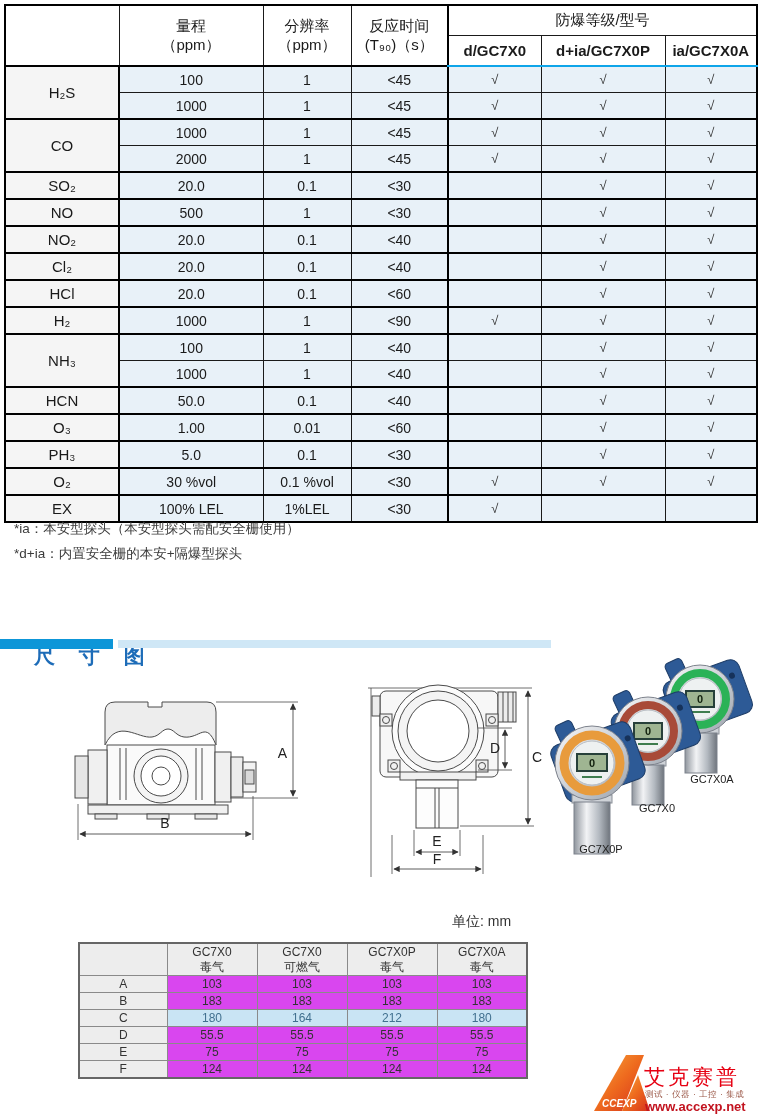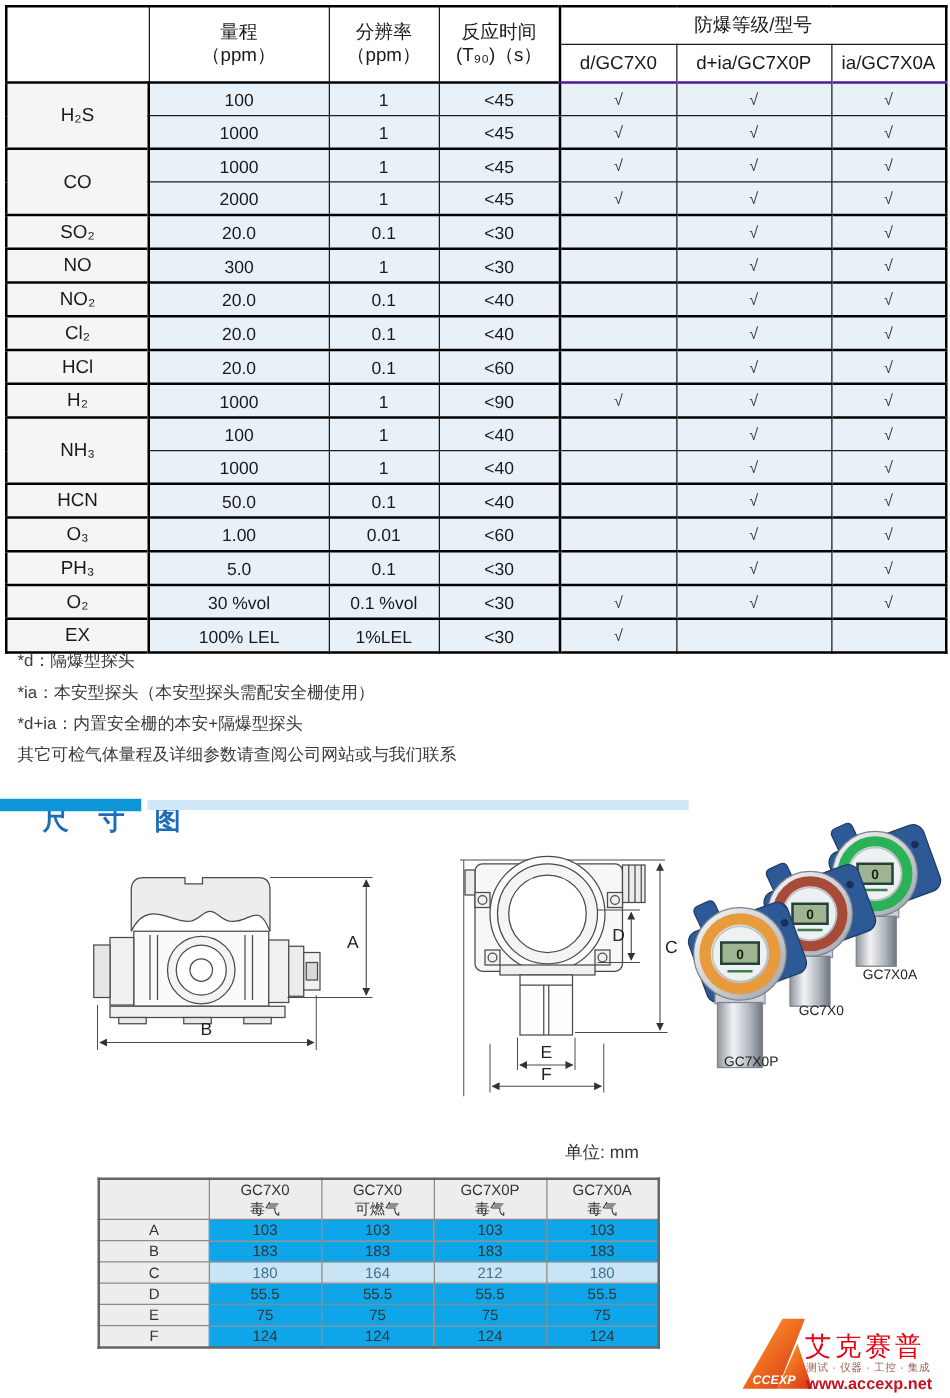--- a/index.html
+++ b/index.html
@@ -4,21 +4,21 @@
 <style>
   html,body{margin:0;padding:0;background:#fff;}
   .page{position:relative;width:760px;height:1118px;background:#fff;overflow:hidden;
         font-family:"Liberation Sans","DejaVu Sans",sans-serif;color:#1a1a1a;}
 
   
   table.spec{position:absolute;left:4px;top:4px;width:752px;border-collapse:collapse;
              table-layout:fixed;border:2px solid #000;font-size:14px;}
   table.spec th,table.spec td{border:1px solid #1a1a1a;text-align:center;padding:0;vertical-align:middle;}
   table.spec thead th{background:#fff;font-weight:normal;height:29px;font-size:15px;}
-  table.spec thead tr:last-child th{border-bottom:2px solid #4c1d95;}
+  table.spec thead tr:last-child th{border-bottom:2px solid #0ea5e9;font-weight:bold;}
   table.spec td{background:#e8f1f8;height:25px;}
   table.spec td.gas{background:#f5f5f5;border-right:2px solid #000;font-size:15px;}
   table.spec tr.gstart td{border-top:2px solid #000;}
   table.spec td.dleft, table.spec th.dleft{border-left:2px solid #000;}
   table.spec td.chk{font-size:13px;color:#333;}
   .hdr2{line-height:1.25;}
 
   
   .notes{position:absolute;left:14px;top:516px;font-size:13.5px;color:#3b3b3b;}
   .notes div{height:25px;line-height:25px;}
@@ -37,21 +37,21 @@
   .lcd-t{font-size:11px;fill:#13220f;font-weight:bold;}
 
   
   .unit{position:absolute;left:452px;top:913px;font-size:14px;color:#333;}
 
   
   table.dims{position:absolute;left:78px;top:942px;width:448px;border-collapse:collapse;
              table-layout:fixed;border:2px solid #666;font-size:12px;color:#333;}
   table.dims th,table.dims td{border:1px solid #8a8a8a;text-align:center;padding:0;}
   table.dims thead th{background:#ededed;height:31px;font-weight:normal;line-height:1.25;}
-  table.dims td{background:#0ea5e9;height:16px;}
+  table.dims td{background:#d946ef;height:16px;}
   table.dims td.rlabel{background:#ededed;}
   table.dims tr.hl td{background:#c9e4f4;color:#41708f;}
   table.dims tr.hl td.rlabel{background:#ededed;color:#333;}
   table.dims tr.wt td{height:31px;white-space:pre-line;line-height:1.3;font-size:11.5px;}
   table.dims tr.wt td.rlabel{font-weight:bold;}
 
   
   .logo{position:absolute;left:592px;top:1049px;width:168px;height:66px;}
   .logo .brand{position:absolute;left:52px;top:14px;font-size:21px;font-weight:normal;
                color:#e60012;letter-spacing:3px;white-space:nowrap;}
@@ -137,21 +137,21 @@
           <td class="gas" rowspan="1">SO₂</td>
           <td>20.0</td>
           <td>0.1</td>
           <td>&lt;30</td>
           <td class="chk dleft"></td>
           <td class="chk">√</td>
           <td class="chk">√</td>
         </tr>
         <tr class="gstart">
           <td class="gas" rowspan="1">NO</td>
-          <td>300</td>
+          <td>500</td>
           <td>1</td>
           <td>&lt;30</td>
           <td class="chk dleft"></td>
           <td class="chk">√</td>
           <td class="chk">√</td>
         </tr>
         <tr class="gstart">
           <td class="gas" rowspan="1">NO₂</td>
           <td>20.0</td>
           <td>0.1</td>
@@ -246,24 +246,22 @@
           <td>1%LEL</td>
           <td>&lt;30</td>
           <td class="chk dleft">√</td>
           <td class="chk"></td>
           <td class="chk"></td>
         </tr>
       </tbody>
   </table>
 
   <div class="notes" id="notes">
-      <div>*d：隔爆型探头</div>
       <div>*ia：本安型探头（本安型探头需配安全栅使用）</div>
       <div>*d+ia：内置安全栅的本安+隔爆型探头</div>
-      <div>其它可检气体量程及详细参数请查阅公司网站或与我们联系</div>
     </div>
 
   <div class="sec-title">尺 寸 图</div>
   <div class="bar-dark"></div>
   <div class="bar-light"></div>
 
   <svg class="band" width="760" height="245" viewBox="0 648 760 245">
     <defs>
       <marker id="ah" viewBox="0 0 10 10" refX="9" refY="5" markerWidth="7" markerHeight="7" orient="auto-start-reverse">
         <path d="M0,0 L10,5 L0,10 z" fill="#333"></path>

